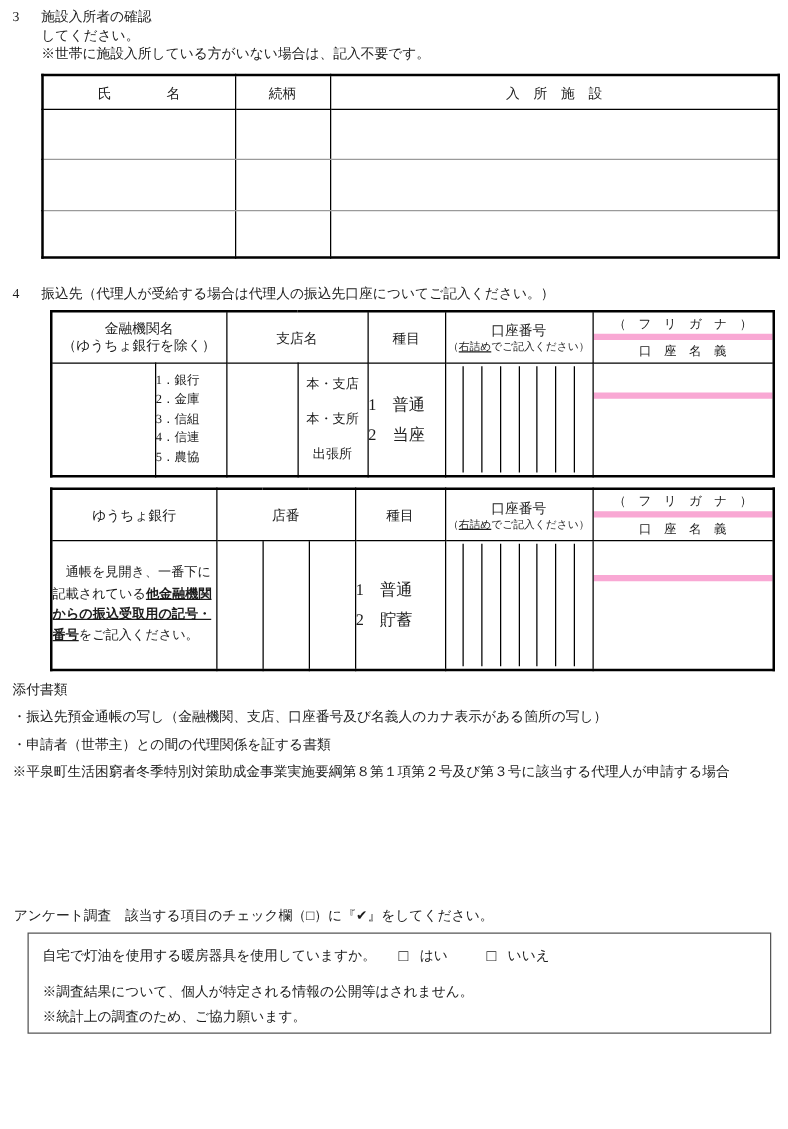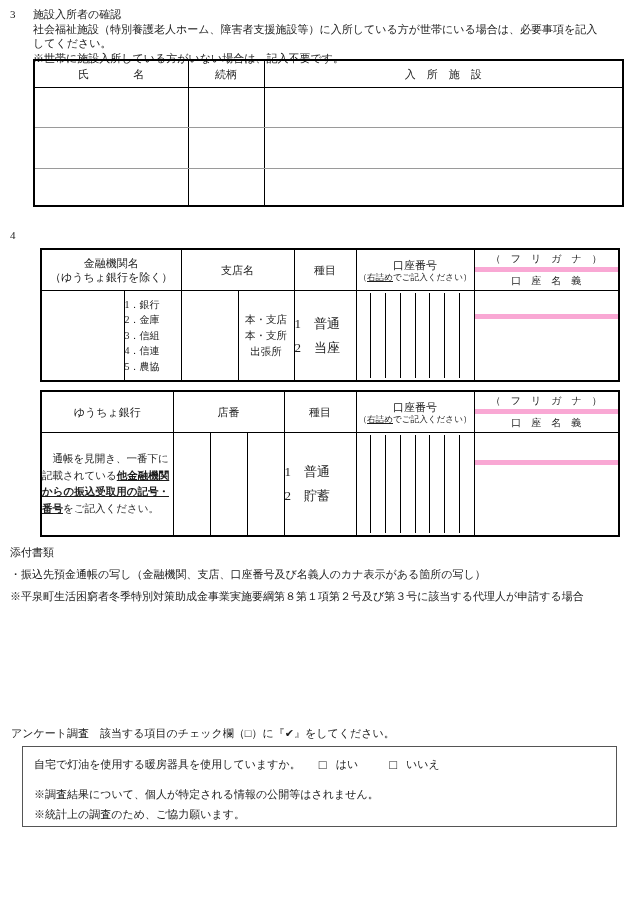--- a/index.html
+++ b/index.html
@@ -30,21 +30,21 @@
   
   .split-cell{padding:0;}
   .split-top{border-bottom:5px solid #f9a8d4;display:flex;align-items:center;justify-content:center;font-size:10px;}
   .split-bot{display:flex;align-items:center;justify-content:center;font-size:10px;}
   .acct-wrap{display:flex;height:100%;}
   .acell{flex:1 1 0;border-right:1px solid #000;}
   .acell:last-child{border-right:none;}
   .subhead{font-size:8.6px;line-height:11px;}
   .headmain{font-size:11px;line-height:14px;}
   .optlist{font-size:10px;line-height:15.6px;white-space:pre-line;text-align:left;padding-left:4px;}
-  .branchlist{font-size:10.5px;line-height:16px;white-space:pre-line;text-align:center;}
+  .branchlist{font-size:10.5px;line-height:28px;white-space:pre-line;text-align:center;}
   .typelist{font-size:13px;line-height:24px;white-space:pre-line;text-align:left;}
   .yuchonote{font-size:10.5px;line-height:16.5px;padding:2px 3px;text-align:left;}
   .seg-em{font-weight:bold;text-decoration:underline;}
   .seg-u{text-decoration:underline;}
 
   
   #attachments .ln2{line-height:22px;}
 
   
   #survey-box{border:1.5px solid #555;width:593px;height:79px;padding:0;}
@@ -52,21 +52,20 @@
   .cb{font-size:13px;line-height:13px;}
 </style>
 </head>
 <body>
 
 <div class="abs" style="left:10px;top:7px;width:612px;">
   <div class="numline ln">
     <span class="secno">3</span>
     <span>施設入所者の確認</span>
   </div>
-  <div class="indent ln">社会福祉施設（特別養護老人ホーム、障害者支援施設等）に入所している方が世帯にいる場合は、必要事項を記入</div>
   <div class="indent ln">してください。</div>
   <div class="indent ln">※世帯に施設入所している方がいない場合は、記入不要です。</div>
 </div>
 
 <table id="facility-table" class="ftab abs" style="left:33px;top:59px;width:589px;">
   <colgroup>
       <col style="width:154px">
       <col style="width:76px">
       <col style="width:359px">
     </colgroup>
@@ -89,20 +88,21 @@
     <tr class="bdy" style="height:37px;">
       <td></td>
       <td></td>
       <td></td>
     </tr>
   </tbody>
 </table>
 
 <div class="abs numline ln" style="left:10px;top:228px;width:612px;">
   <span class="secno">4</span>
+  <span>振込先（代理人が受給する場合は代理人の振込先口座についてご記入ください。）</span>
 </div>
 
 <table class="ftab abs" style="left:40px;top:248px;">
   <colgroup>
     <col style="width:83px">
       <col style="width:57px">
     <col style="width:57px">
       <col style="width:56px">
     <col style="width:62px">
       <col style="width:118px">
@@ -205,20 +205,21 @@
         <div class="split-top" style="height:27px;"></div>
         <div class="split-bot" style="height:70px;"></div>
       </td>
     </tr>
   </tbody>
 </table>
 
 <div id="attachments" class="abs" style="left:10px;top:541px;width:615px;">
   <div class="ln2">添付書類</div>
   <div class="ln2">・振込先預金通帳の写し（金融機関、支店、口座番号及び名義人のカナ表示がある箇所の写し）</div>
+  <div class="ln2">・申請者（世帯主）との間の代理関係を証する書類</div>
   <div class="ln2">※平泉町生活困窮者冬季特別対策助成金事業実施要綱第８第１項第２号及び第３号に該当する代理人が申請する場合</div>
 </div>
 
 <div class="abs" style="left:11px;top:726px;width:612px;">
   <div class="ln">
     <span>アンケート調査</span><span>　</span><span>該当する項目のチェック欄（□）に『✔』をしてください。</span>
   </div>
 </div>
 
 <div id="survey-box" class="abs" style="left:22px;top:746px;">

